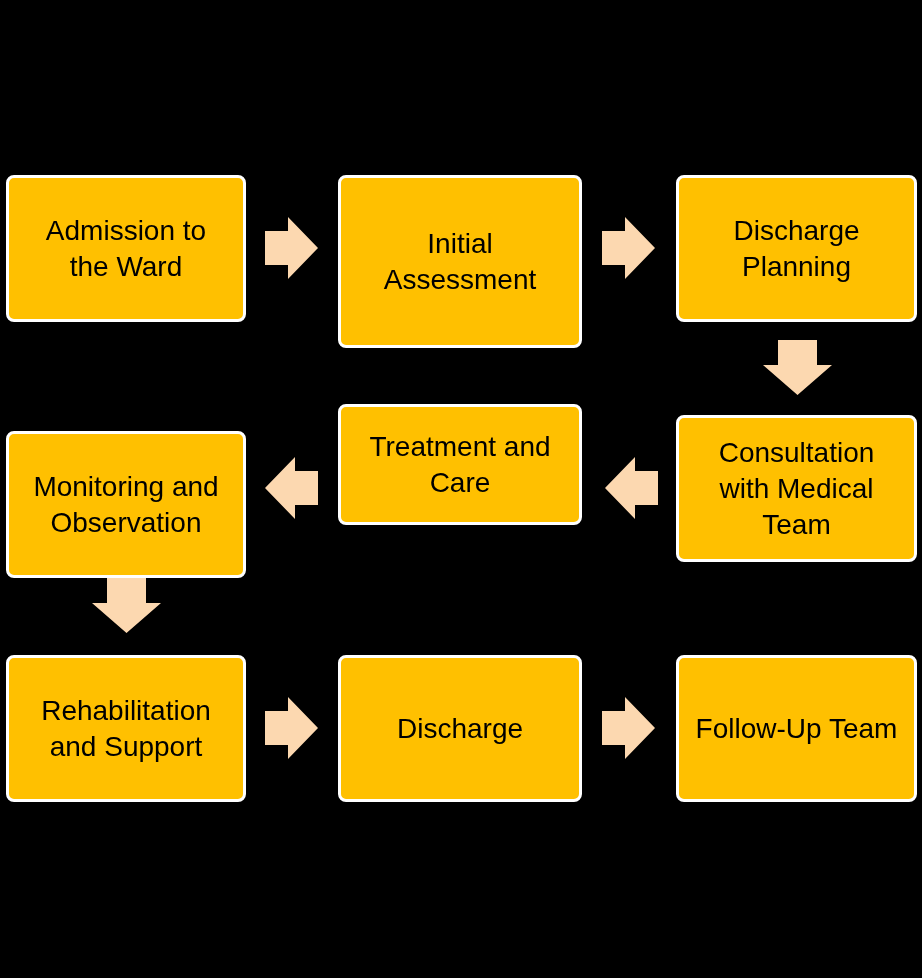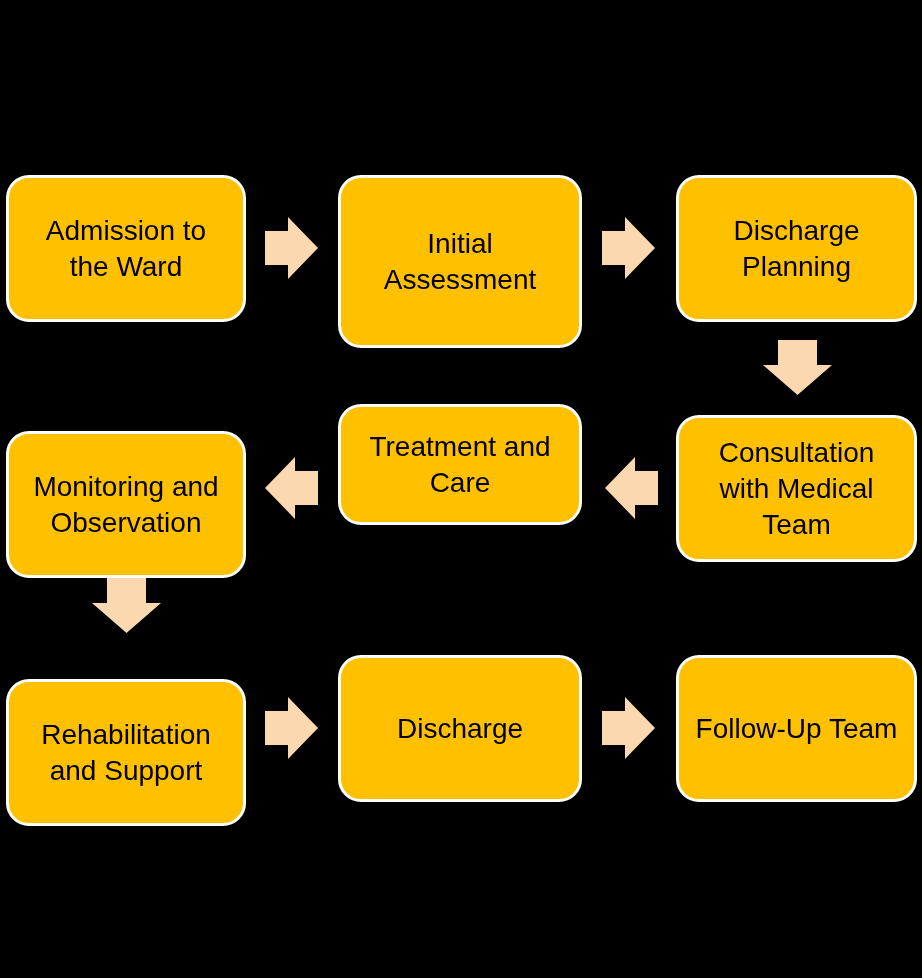--- a/index.html
+++ b/index.html
@@ -16,21 +16,21 @@
   }
   .canvas {
     position: absolute;
     inset: 0;
   }
   .node {
     position: absolute;
     box-sizing: border-box;
     background: var(--box-fill, #FFC000);
     border: 3px solid var(--box-border, #fff);
-    border-radius: 23px;
+    border-radius: 8px;
     display: flex;
     align-items: center;
     justify-content: center;
     text-align: center;
     color: var(--text, #000);
     font-size: 28px;
     line-height: 36px;
     padding: 0 12px;
   }
   .node .label {
@@ -111,21 +111,21 @@
     <span class="label">Monitoring and
 Observation</span>
   </div>
 
   <div class="arrow" style="left:92px; top:578px;">
     <svg width="69" height="55" viewBox="0 0 69 55">
       <polygon points="15,0 54,0 54,25 69,25 34.5,55 0,25 15,25"></polygon>
     </svg>
   </div>
 
-  <div class="node" style="left:6px; top:655px; width:240px; height:147px;margin-top:24px;">
+  <div class="node" style="left:6px; top:655px; width:240px; height:147px;">
     <span class="label">Rehabilitation
 and Support</span>
   </div>
 
   <div class="arrow" style="left:265px; top:697px;">
     <svg width="53" height="62" viewBox="0 0 53 62">
       <polygon points="0,14 23,14 23,0 53,31 23,62 23,48 0,48"></polygon>
     </svg>
   </div>
 

